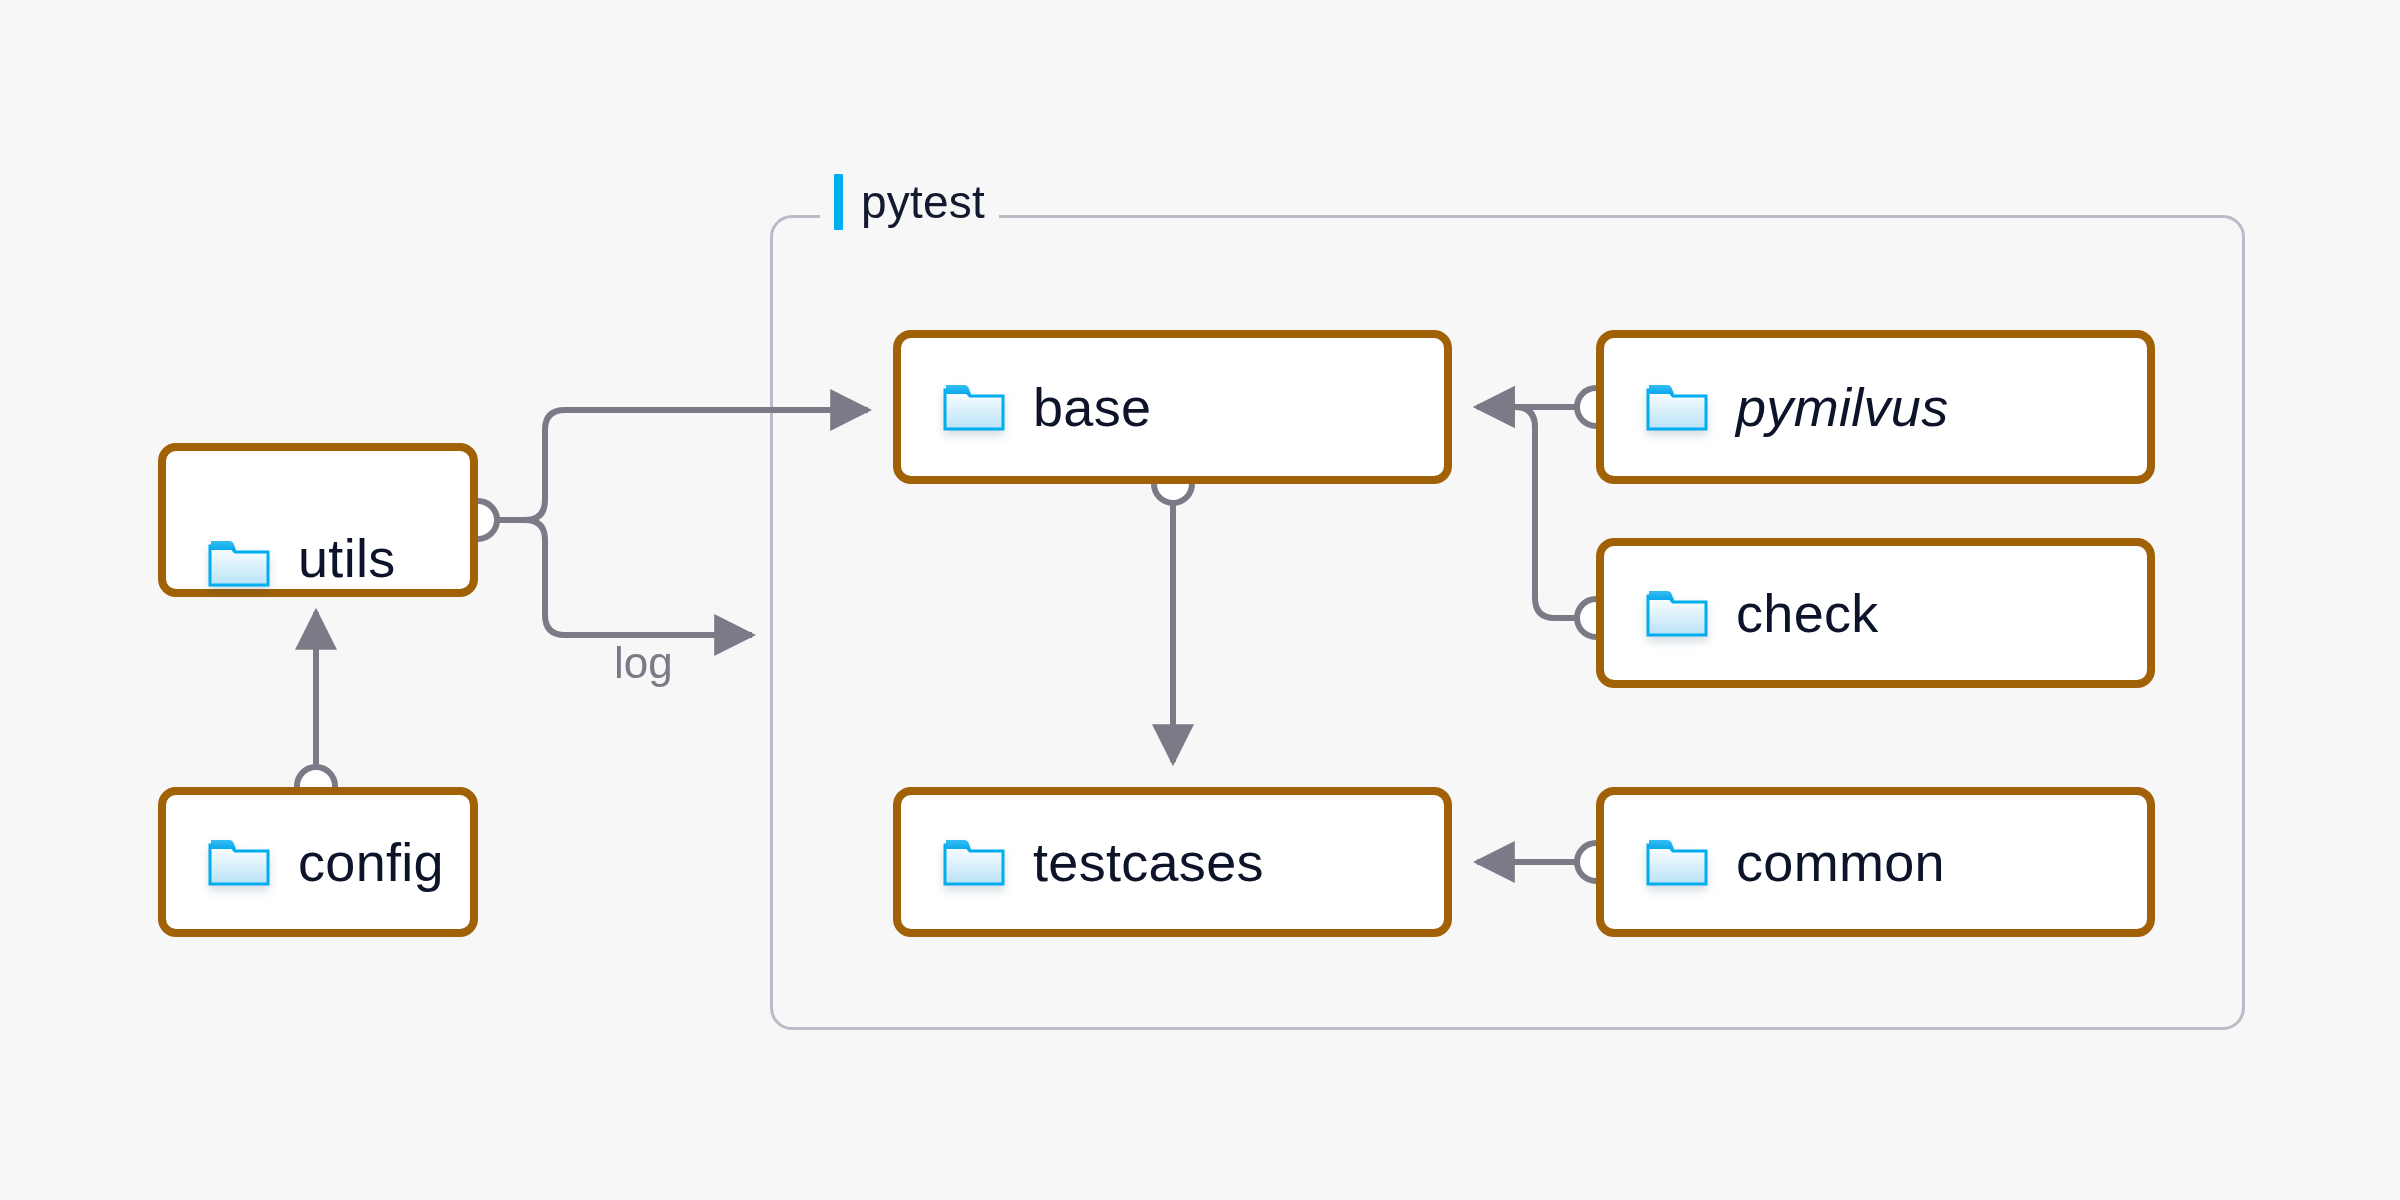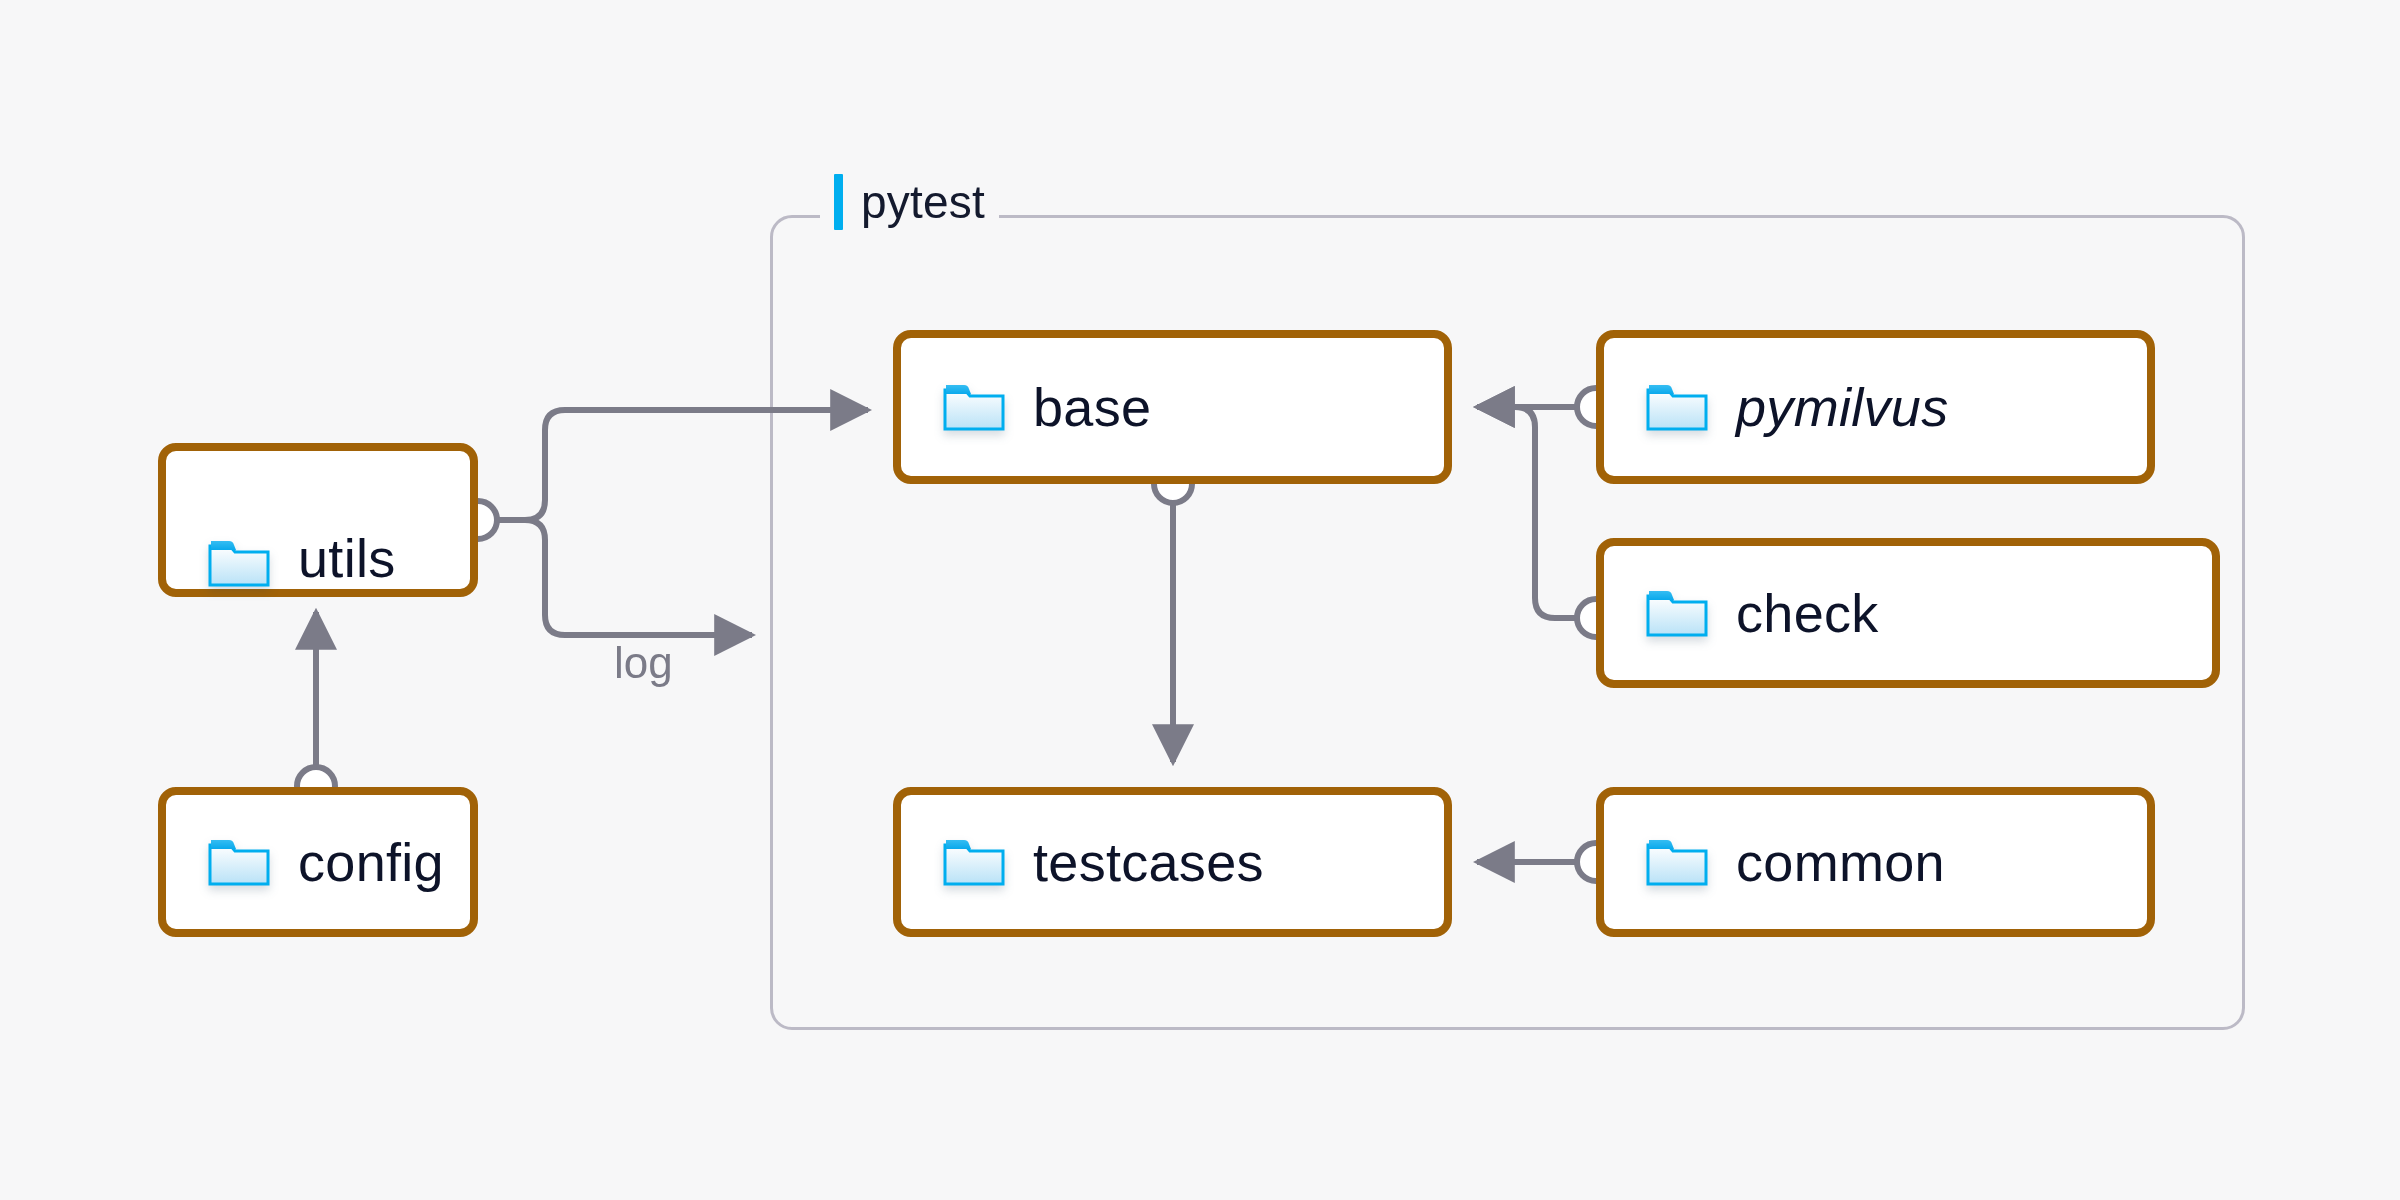--- a/index.html
+++ b/index.html
@@ -187,21 +187,21 @@
   </div>
 
   <div class="node" style="left:1596px; top:330px; width:559px; height:154px;font-style:italic;">
     <svg class="folder-icon" viewBox="0 0 62 52">
       <path d="M2 9 h20 l5 6 h33 v33 H2 Z" fill="url(#folderGrad)" stroke="#00aeef" stroke-width="3"></path>
       <path d="M3 4 h18 q4 0 5 4 l2 5 H3 Z" fill="url(#folderTabGrad)"></path>
     </svg>
     <span class="node-label">pymilvus</span>
   </div>
 
-  <div class="node" style="left:1596px; top:538px; width:624px; height:150px;">
+  <div class="node" style="left:1596px; top:538px; width:559px; height:150px;">
     <svg class="folder-icon" viewBox="0 0 62 52">
       <path d="M2 9 h20 l5 6 h33 v33 H2 Z" fill="url(#folderGrad)" stroke="#00aeef" stroke-width="3"></path>
       <path d="M3 4 h18 q4 0 5 4 l2 5 H3 Z" fill="url(#folderTabGrad)"></path>
     </svg>
     <span class="node-label">check</span>
   </div>
 
   <div class="node" style="left:1596px; top:787px; width:559px; height:150px;">
     <svg class="folder-icon" viewBox="0 0 62 52">
       <path d="M2 9 h20 l5 6 h33 v33 H2 Z" fill="url(#folderGrad)" stroke="#00aeef" stroke-width="3"></path>

